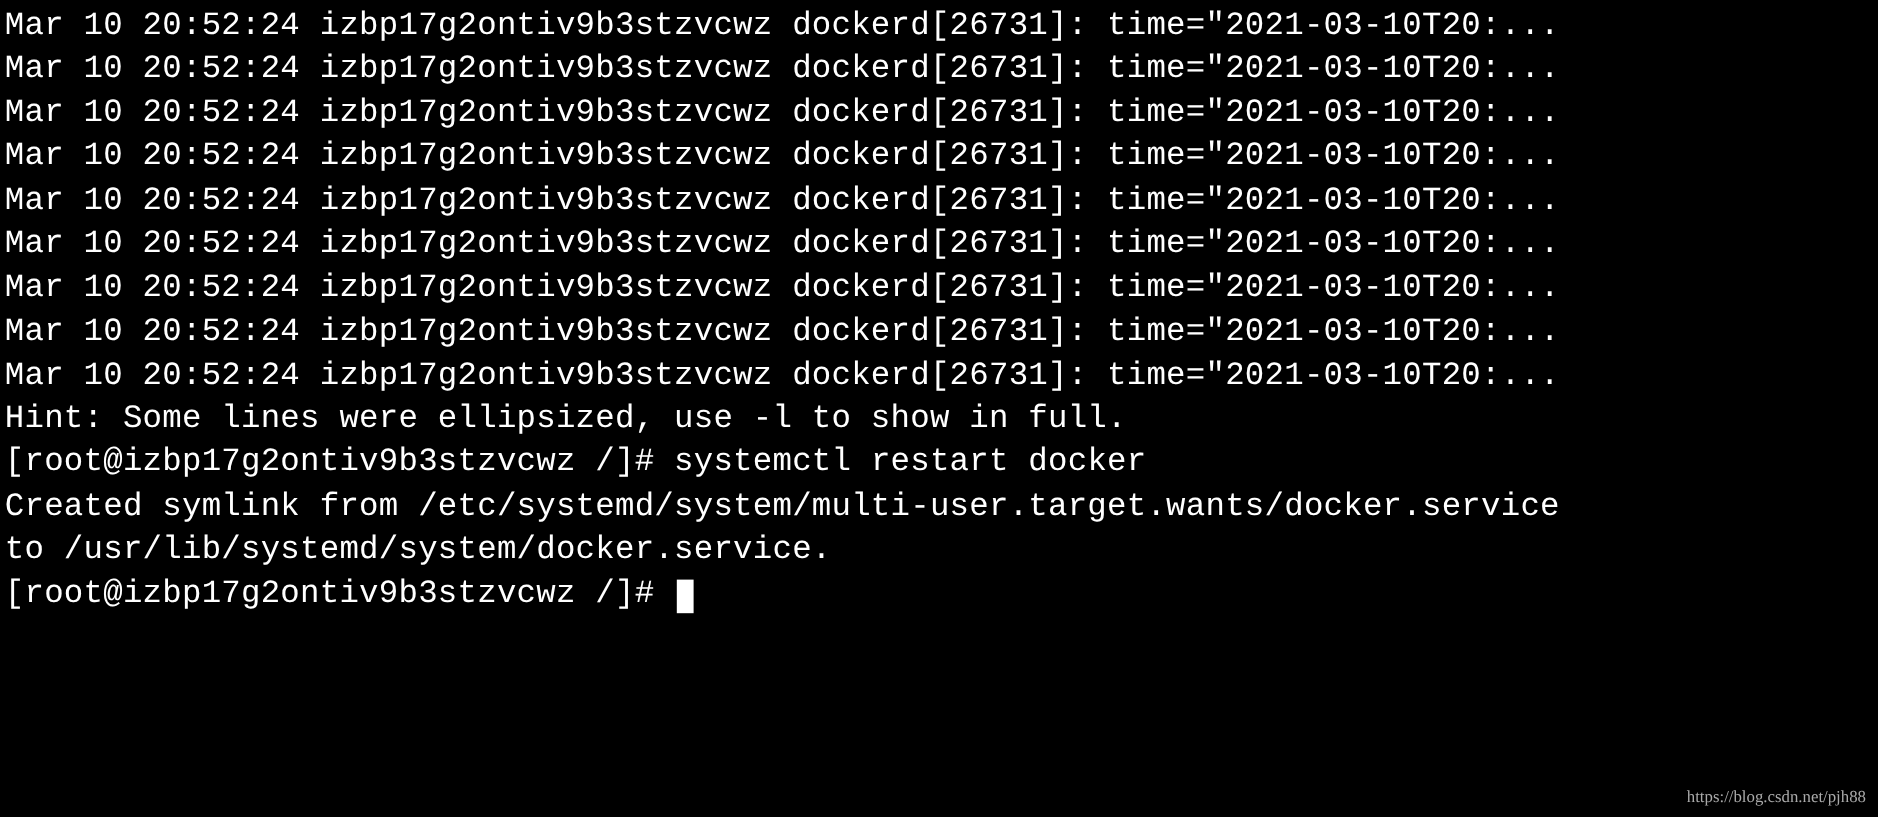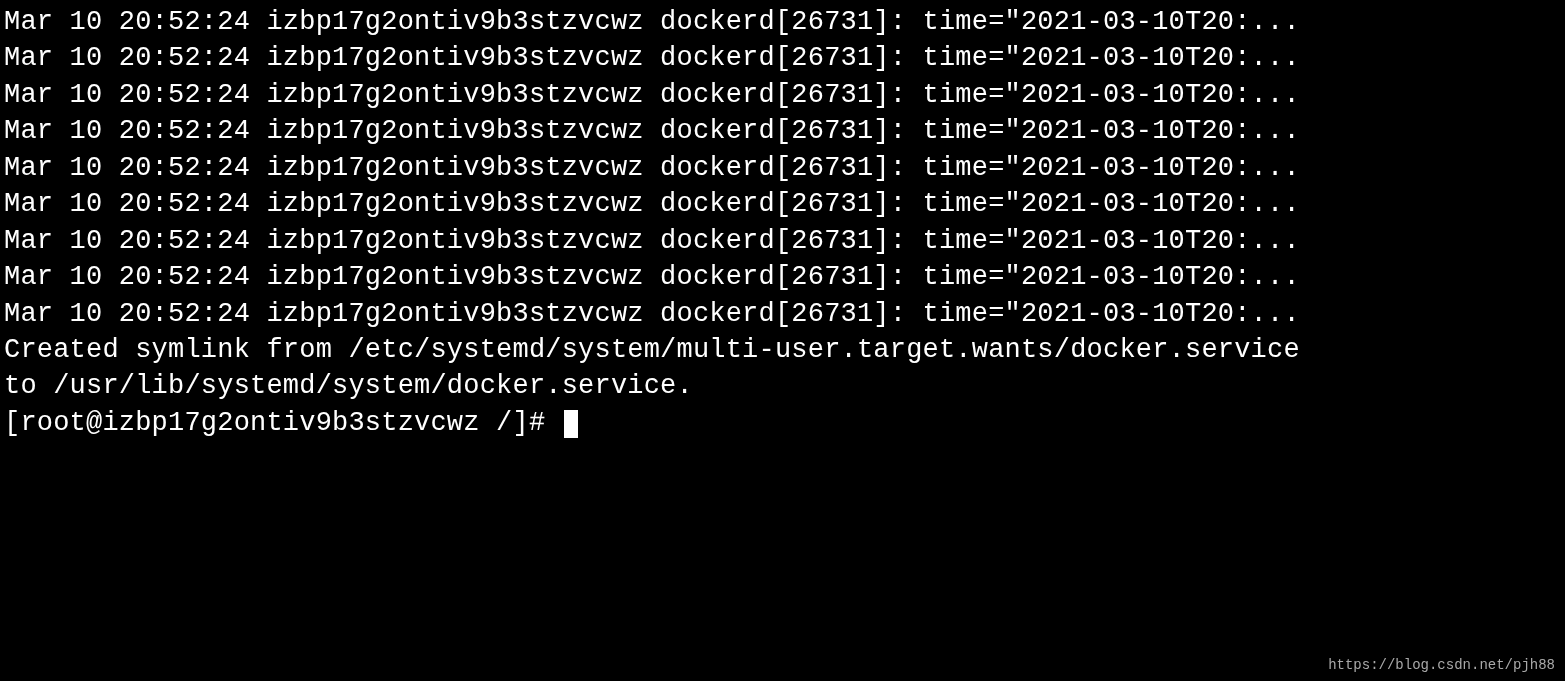--- a/index.html
+++ b/index.html
@@ -32,36 +32,38 @@
       background-color: #ffffff;
       vertical-align: text-bottom;
       margin-left: 2px;
     }
     .watermark {
       position: absolute;
       bottom: 6px;
       right: 10px;
       color: #a9a9a9;
       font-size: 14px;
-      font-family: Liberation Mono, monospace;
+      font-family: Liberation Serif, serif;
       letter-spacing: normal;
       white-space: nowrap;
     }
   </style>
 </head>
 <body>
 
 <div>
   <span class="line">Mar 10 20:52:24 izbp17g2ontiv9b3stzvcwz dockerd[26731]: time="2021-03-10T20:...</span>
   <span class="line">Mar 10 20:52:24 izbp17g2ontiv9b3stzvcwz dockerd[26731]: time="2021-03-10T20:...</span>
   <span class="line">Mar 10 20:52:24 izbp17g2ontiv9b3stzvcwz dockerd[26731]: time="2021-03-10T20:...</span>
   <span class="line">Mar 10 20:52:24 izbp17g2ontiv9b3stzvcwz dockerd[26731]: time="2021-03-10T20:...</span>
   <span class="line">Mar 10 20:52:24 izbp17g2ontiv9b3stzvcwz dockerd[26731]: time="2021-03-10T20:...</span>
   <span class="line">Mar 10 20:52:24 izbp17g2ontiv9b3stzvcwz dockerd[26731]: time="2021-03-10T20:...</span>
   <span class="line">Mar 10 20:52:24 izbp17g2ontiv9b3stzvcwz dockerd[26731]: time="2021-03-10T20:...</span>
   <span class="line">Mar 10 20:52:24 izbp17g2ontiv9b3stzvcwz dockerd[26731]: time="2021-03-10T20:...</span>
   <span class="line">Mar 10 20:52:24 izbp17g2ontiv9b3stzvcwz dockerd[26731]: time="2021-03-10T20:...</span>
+  <span class="line">Hint: Some lines were ellipsized, use -l to show in full.</span>
+  <span class="line"><span>[root@izbp17g2ontiv9b3stzvcwz /]# </span><span>systemctl restart docker</span></span>
   <span class="line">Created symlink from /etc/systemd/system/multi-user.target.wants/docker.service</span>
   <span class="line"> to /usr/lib/systemd/system/docker.service.</span>
   <span class="line"><span>[root@izbp17g2ontiv9b3stzvcwz /]# </span><span class="cursor"></span></span>
 </div>
 
 <div class="watermark">https://blog.csdn.net/pjh88</div>
 
 </body></html>

